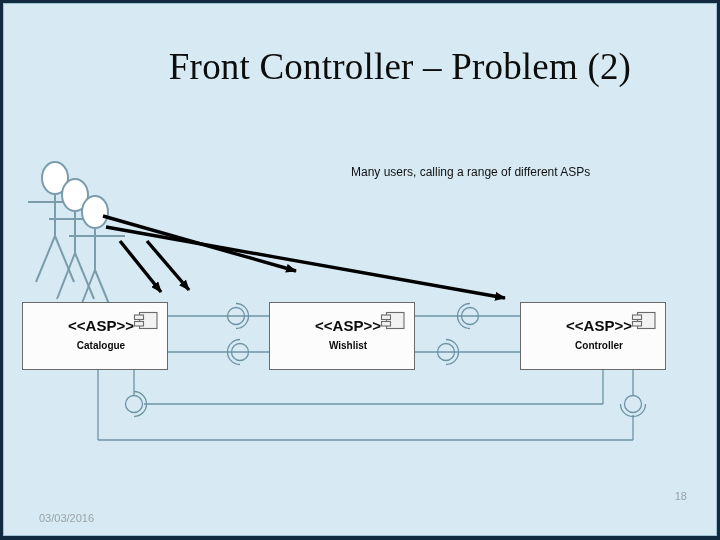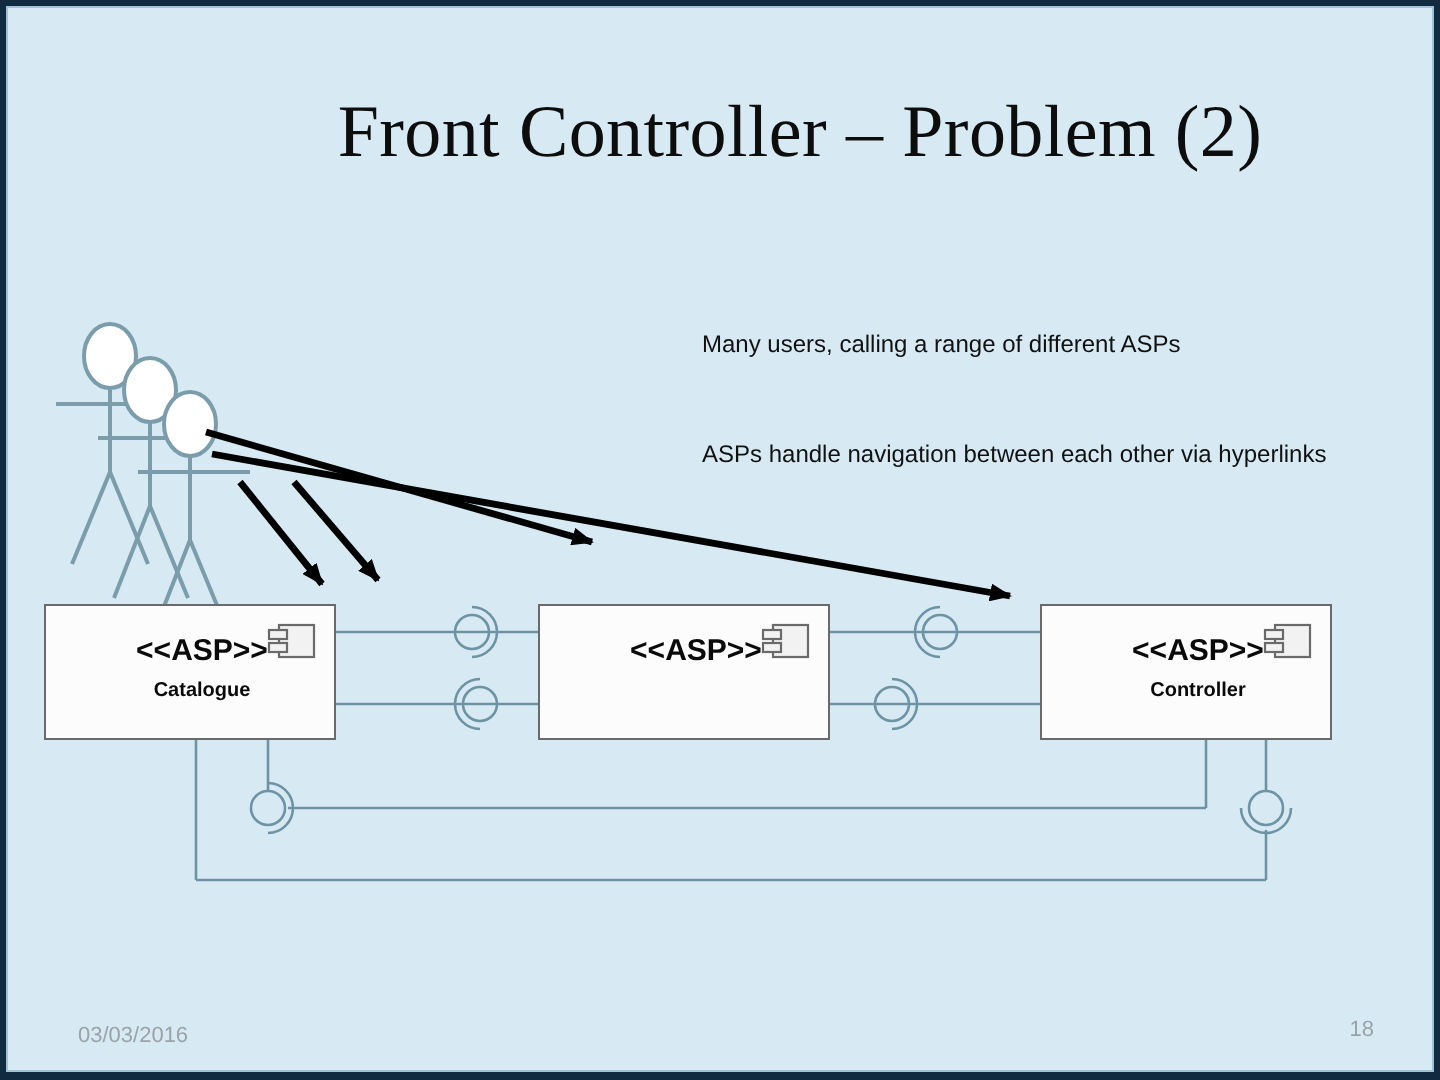--- a/index.html
+++ b/index.html
@@ -100,21 +100,21 @@
     position: absolute;
     left: 36px;
     top: 509px;
     font-size: 11px;
     color: #9aa3a8;
     text-align: center;
   }
   .footer-page {
     position: absolute;
     right: 30px;
-    top: 506px;
+    top: 487px;
     font-size: 11px;
     color: #9aa3a8;
   }
 </style>
 </head>
 <body>
 
 <div id="slide">
 
   <div class="title">Front Controller – Problem (2)</div>
@@ -210,37 +210,37 @@
 
       <g>
         <circle cx="630" cy="401" r="8.5"></circle>
         <path d="M 617.5 401 A 12.5 12.5 0 0 0 642.5 401"></path>
       </g>
     </g>
   </svg>
 
   <div class="annot annot-1">Many users, calling a range of different ASPs</div>
 
-  <div class="annot annot-2">ASPs handle navigation between each other via hyperlinks</div>
 
   <div class="comp" style="left:19px; top:299px; width:146px; height:68px;">
     <div class="label-wrap">
       <span class="stereo">&lt;&lt;ASP&gt;&gt;</span>
       <span class="cname">Catalogue</span>
     </div>
     <svg class="comp-icon" style="right:8px; top:8px;" viewBox="0 0 26 20">
       <rect x="6.5" y="1.5" width="17.5" height="16" fill="#f2f2f2" stroke="#6a6a6a" stroke-width="1.1"></rect>
       <rect x="1.5" y="4" width="9" height="4.5" fill="#f2f2f2" stroke="#6a6a6a" stroke-width="1.1"></rect>
       <rect x="1.5" y="10.5" width="9" height="4.5" fill="#f2f2f2" stroke="#6a6a6a" stroke-width="1.1"></rect>
     </svg>
   </div>
 
   <div class="comp" style="left:266px; top:299px; width:146px; height:68px;">
     <div class="label-wrap">
       <span class="stereo">&lt;&lt;ASP&gt;&gt;</span>
+      <span class="cname">Wishlist</span>
     </div>
     <svg class="comp-icon" style="right:8px; top:8px;" viewBox="0 0 26 20">
       <rect x="6.5" y="1.5" width="17.5" height="16" fill="#f2f2f2" stroke="#6a6a6a" stroke-width="1.1"></rect>
       <rect x="1.5" y="4" width="9" height="4.5" fill="#f2f2f2" stroke="#6a6a6a" stroke-width="1.1"></rect>
       <rect x="1.5" y="10.5" width="9" height="4.5" fill="#f2f2f2" stroke="#6a6a6a" stroke-width="1.1"></rect>
     </svg>
   </div>
 
   <div class="comp" style="left:517px; top:299px; width:146px; height:68px;">
     <div class="label-wrap">

